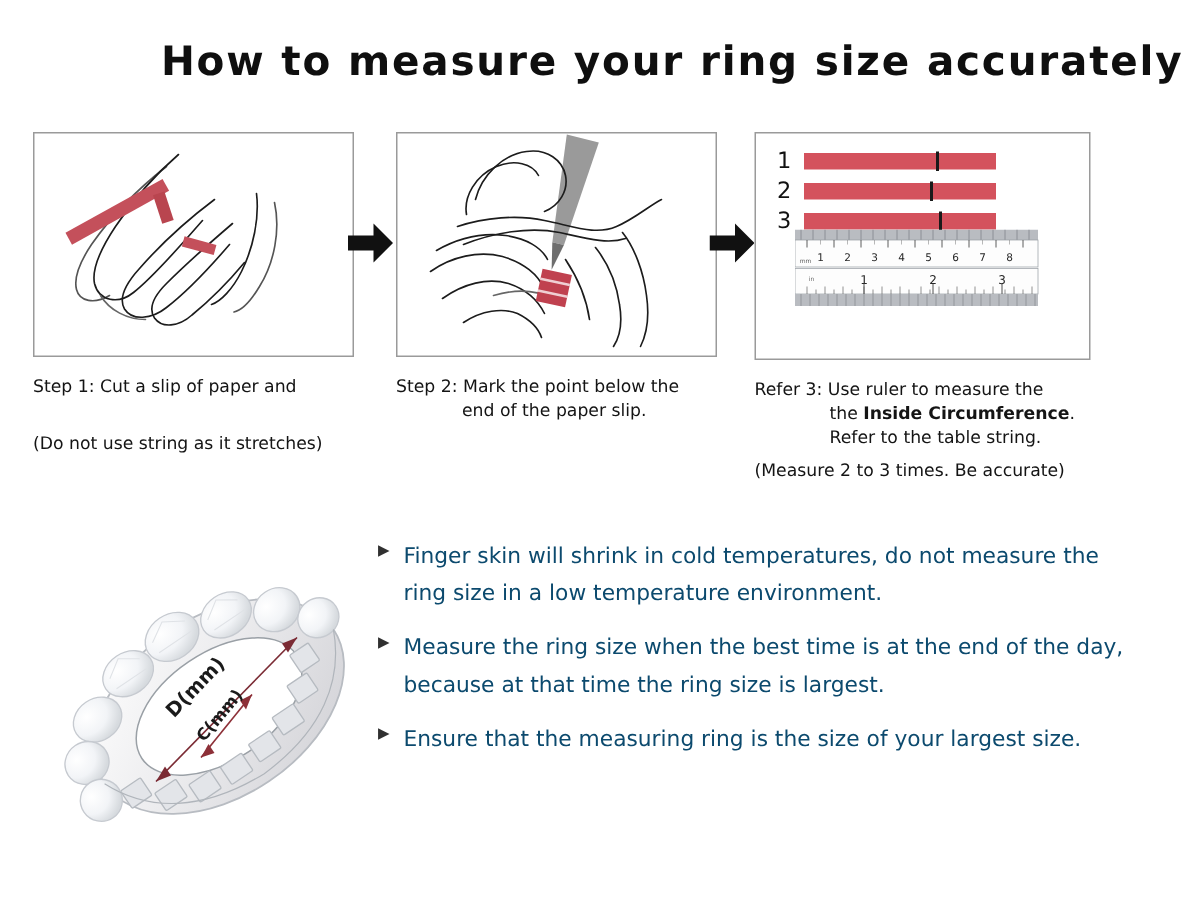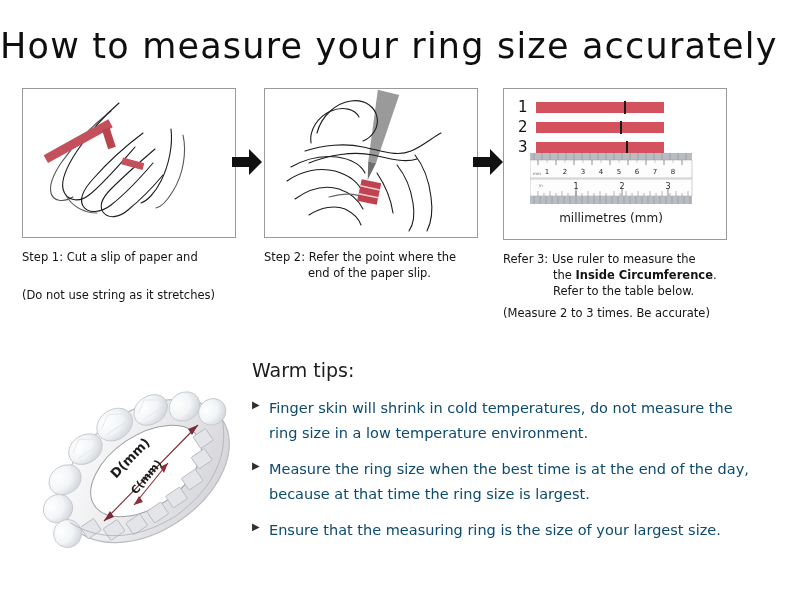--- a/index.html
+++ b/index.html
@@ -12,26 +12,26 @@
     position: relative;
     font-family: "DejaVu Sans", sans-serif;
     color: #111;
     overflow: hidden;
   }
 
   
   #page-title {
     position: absolute;
     left: 0; right: 0; top: 26px;
-    text-align: left;
-    font-family: "DejaVu Sans", sans-serif;
-    font-size: 35px;
+    text-align: right;
+    font-family: "DejaVu Sans", sans-serif;
+    font-size: 27px;
     letter-spacing: 1.2px;
     color: #0f0f0f;
-    font-weight: 400;
+    font-weight: 700;
   }
 
   
   #steps-row {
     position: absolute;
     left: 0; top: 88px;
     width: 789px; height: 250px;
   }
   .step-col {
     position: absolute;
@@ -225,21 +225,21 @@
         </g>
         <g transform="rotate(12 104 104)">
           <rect x="94" y="92" width="20" height="22" fill="#c0414f"></rect>
           <rect x="94" y="98" width="20" height="1.6" fill="#fff" opacity="0.75"></rect>
           <rect x="94" y="106" width="20" height="1.6" fill="#fff" opacity="0.75"></rect>
         </g>
       </svg>
     </div>
     <div class="caption">
       <span class="lbl">Step 2:</span>
-      <span>Refer the point where the</span>
+      <span>Mark the point below the</span>
       <span class="ind">end of the paper slip.</span>
     </div>
     <div class="note"></div>
   </div>
 
   <svg class="arrow a2" viewBox="0 0 30 28">
     <polygon points="0,9 17,9 17,1 30,14 17,27 17,19 0,19" fill="#111111"></polygon>
   </svg>
 
   <div class="step-col c3">
@@ -301,28 +301,27 @@
         </g>
         <g stroke="#5e5e5e" stroke-width="0.45">
           <path d="M8 38v5M14 40v3M20 38v5M26 40v3M32 38v5M38 40v3M46 38v5M52 40v3M58 38v5M64 40v3M70 38v5M76 40v3M84 38v5M90 40v3M96 38v5M102 40v3M108 38v5M114 40v3M120 38v5M126 40v3M132 38v5M140 40v3M146 38v5M152 40v3M158 38v5"></path>
         </g>
         <rect x="0" y="43" width="162" height="8" fill="#b9bcc1"></rect>
         <g stroke="#7a7e84" stroke-width="0.4">
           <path d="M4 43v8M10 43v8M16 43v8M22 43v8M28 43v8M34 43v8M40 43v8M46 43v8M52 43v8M58 43v8M64 43v8M70 43v8M76 43v8M82 43v8M88 43v8M94 43v8M100 43v8M106 43v8M112 43v8M118 43v8M124 43v8M130 43v8M136 43v8M142 43v8M148 43v8M154 43v8M160 43v8"></path>
         </g>
       </svg>
 
-      <div class="mm-label">millimetres (mm)</div>
     </div>
 
     <div class="caption">
       <span class="lbl">Refer 3:</span>
       <span>Use ruler to measure the</span>
       <span class="ind"><span>the </span><span class="bold-inline">Inside Circumference</span><span>.</span></span>
-      <span class="ind">Refer to the table below.</span>
+      <span class="ind">Refer to the table string.</span>
     </div>
     <div class="note" style="margin-top:7px;">(Measure 2 to 3 times. Be accurate)</div>
   </div>
 
 </div>
 
 <div id="bottom">
 
   <svg id="ring-figure" viewBox="0 0 215 230">
     <defs>
@@ -384,21 +383,20 @@
       <path d="M96 152 L130 110"></path>
     </g>
     <g fill="#8d3038">
       <polygon points="96,152 105,149 101,143"></polygon>
       <polygon points="130,110 122,114 126,120"></polygon>
     </g>
     <text x="98" y="142" transform="rotate(-50 98 142)" font-family="DejaVu Sans, sans-serif" font-size="11" font-weight="bold" fill="#1a1a1a">C(mm)</text>
   </svg>
 
   <div id="tips">
-    <div id="tips-heading">Warm tips:</div>
 
     <div class="tip">
       <span class="tip-bullet">▶</span>
       <span class="tip-text">Finger skin will shrink in cold temperatures, do not measure the ring size in a low temperature environment.</span>
     </div>
 
     <div class="tip">
       <span class="tip-bullet">▶</span>
       <span class="tip-text">Measure the ring size when the best time is at the end of the day, because at that time the ring size is largest.</span>
     </div>

